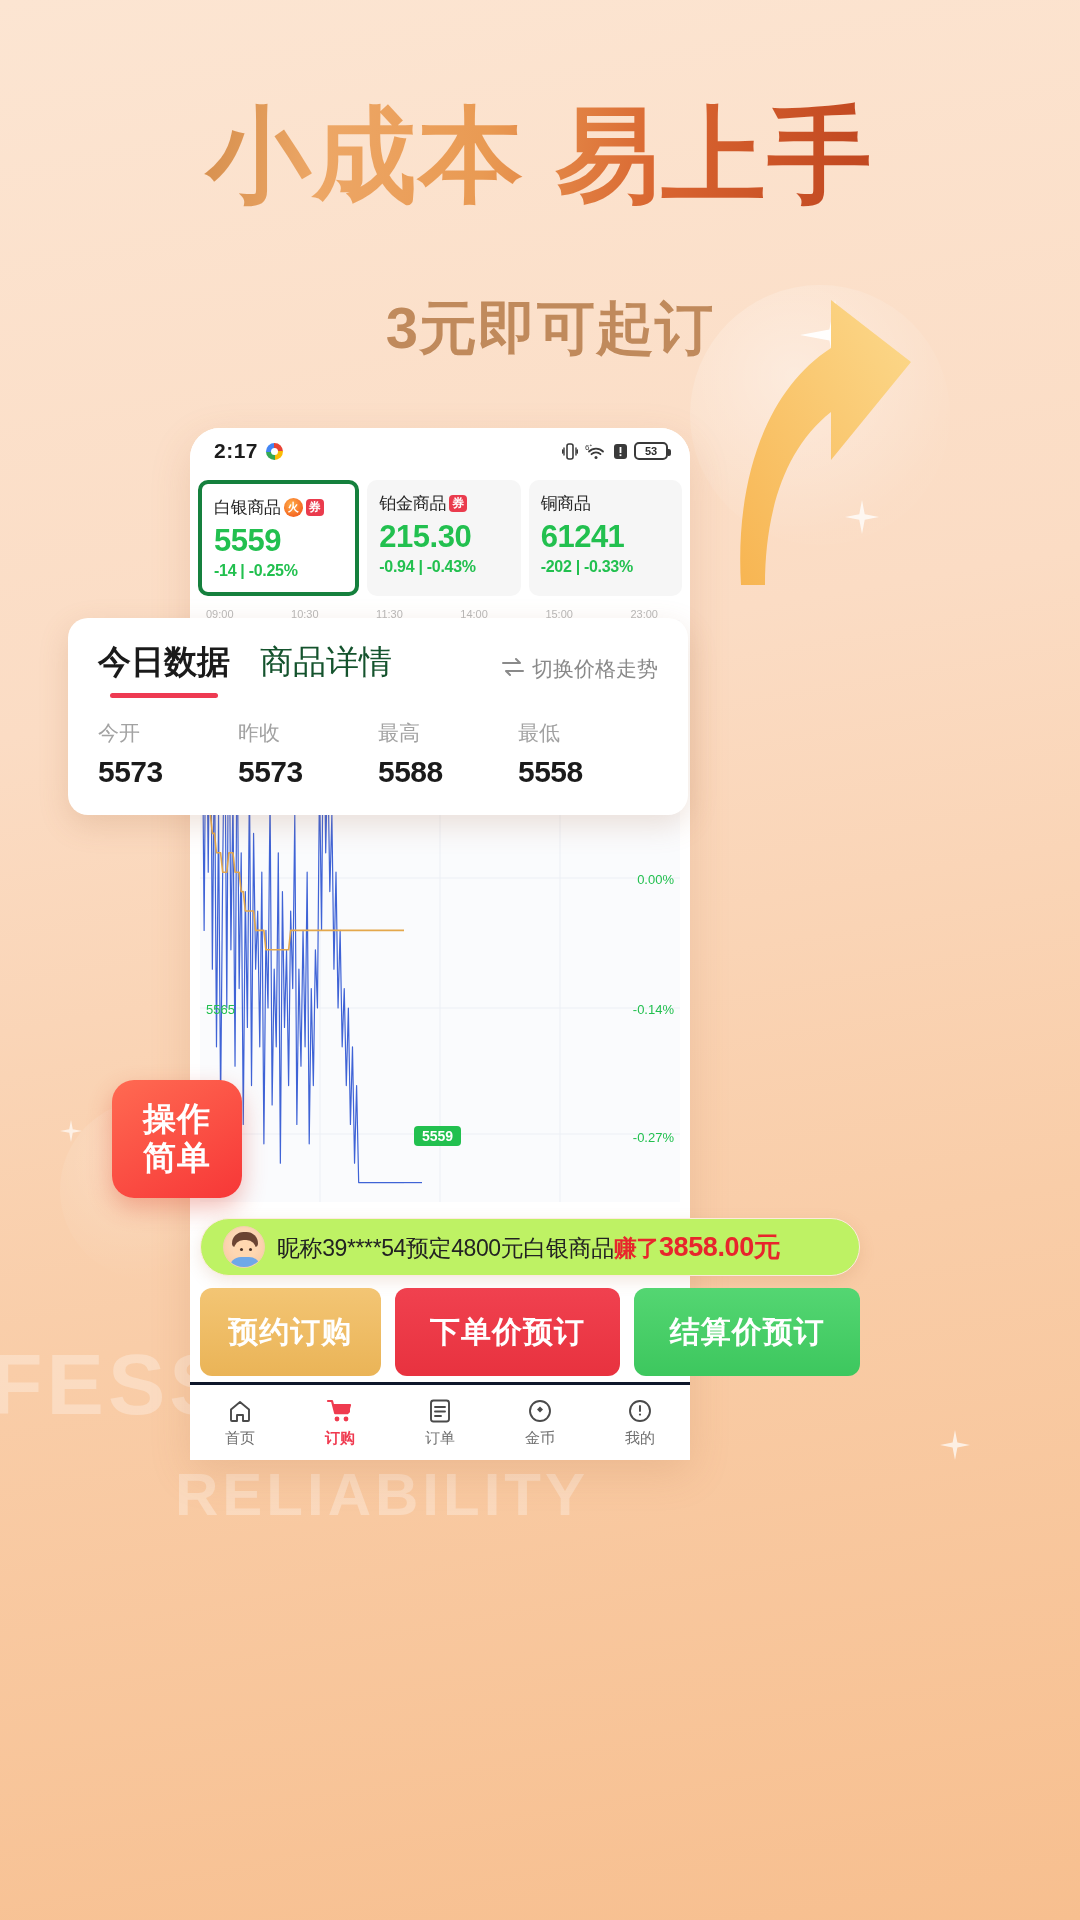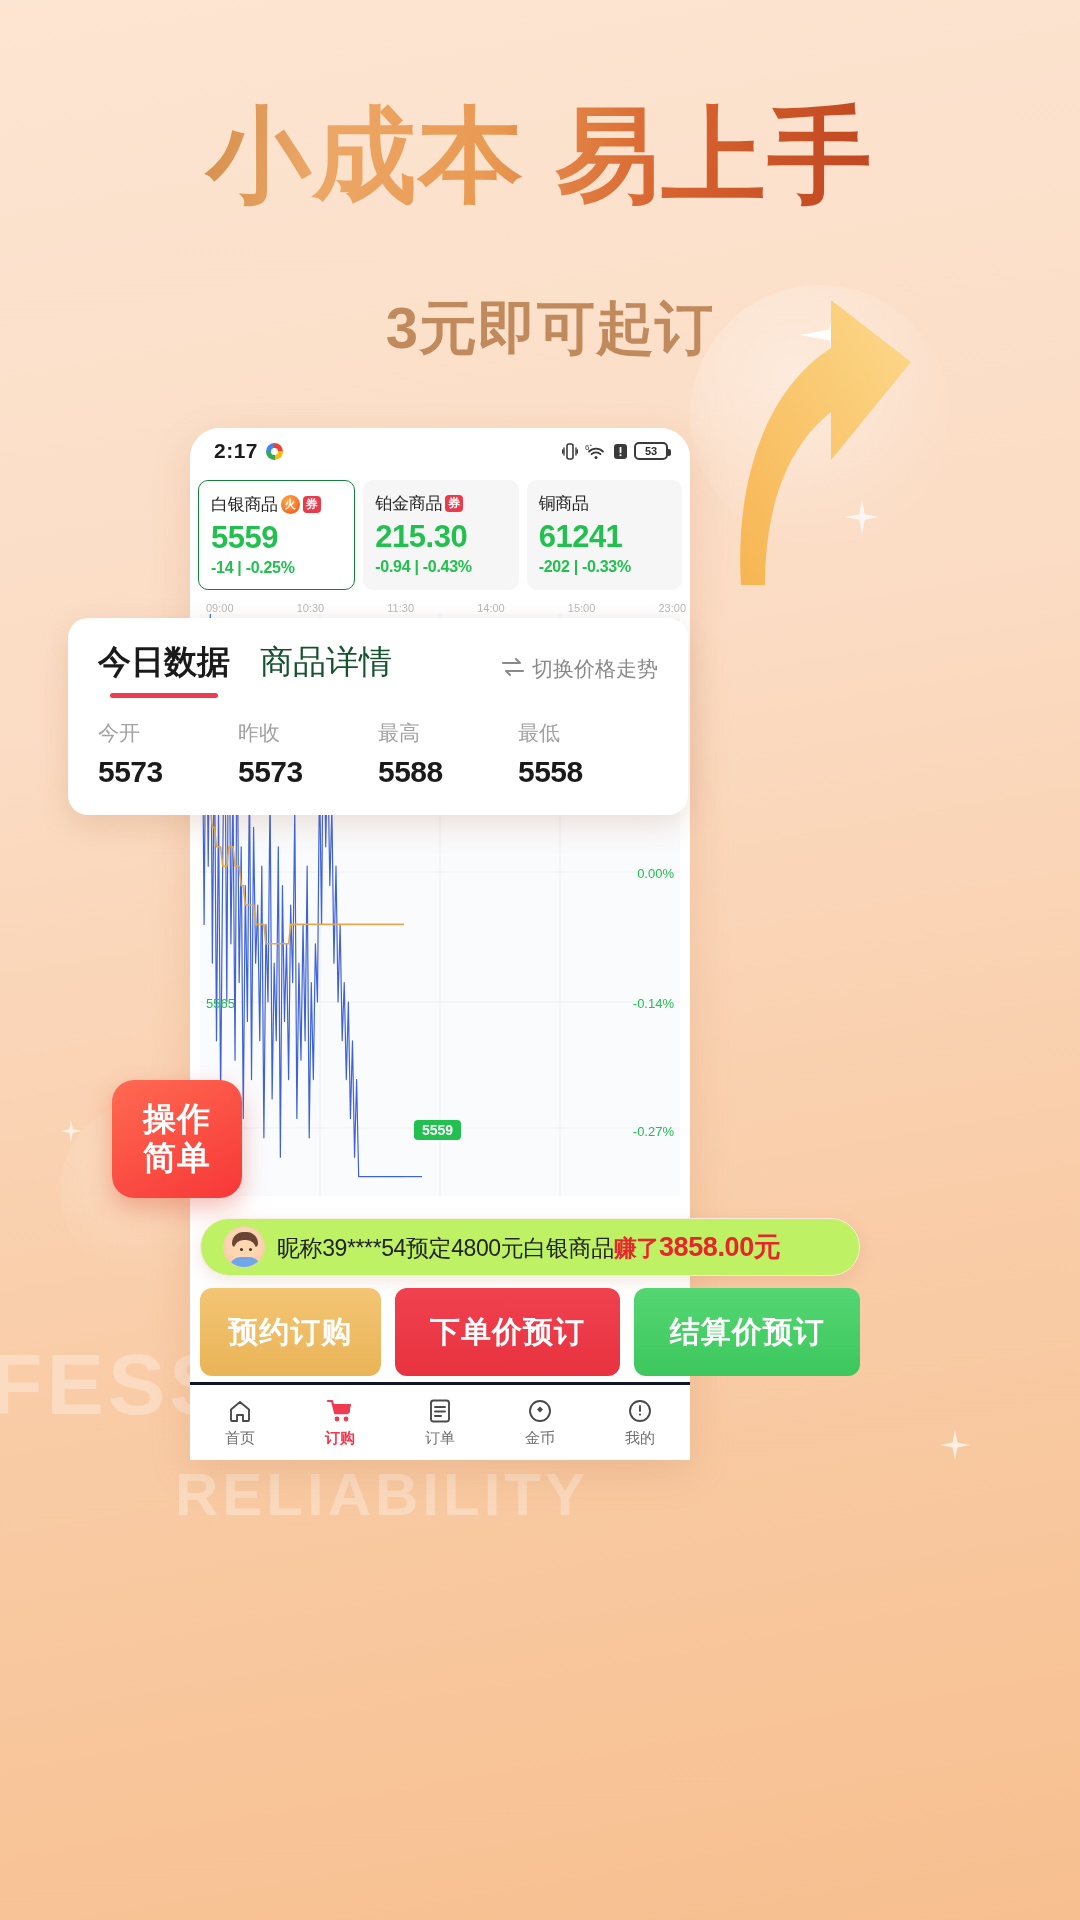--- a/index.html
+++ b/index.html
@@ -103,41 +103,41 @@
     font-size: 11px; font-weight: 700; color:#2c2c2c; position: relative;
   }
   .battery::after { content:""; position:absolute; right:-5px; top:5px; width:3px; height:7px; background:#3a3a3a; border-radius:0 2px 2px 0;}
 
   
   .cards { display: flex; gap: 8px; padding: 6px 8px 10px 8px; background:#fff; }
   .card {
     flex: 1; background: #f6f6f6; border-radius: 10px;
     padding: 12px 10px 12px 12px; min-width: 0;
   }
-  .card.active { background: #fff; border: 1px solid #15803d; }
+  .card.active { background: #fff; border: 4px solid #15803d; }
   .card-title-row { display: flex; align-items: center; gap: 3px; margin-bottom: 5px; white-space: nowrap; }
   .card-title { font-size: 17px; color: #262626; letter-spacing: -.3px; }
   .badge-fire {
     width: 19px; height: 19px; border-radius: 50%;
     background: radial-gradient(circle at 40% 35%, #ffb04a, #f4621f 75%);
     color: #fff; font-size: 11px; line-height: 19px; text-align: center; font-weight: 700;
     flex: none;
   }
   .badge-coupon {
     background: #ea3b4d; color: #fff; font-size: 12px; font-weight: 600;
     border-radius: 4px; padding: 1px 3px; line-height: 1.3; flex:none;
   }
   .card-price { font-size: 31px; font-weight: 800; color: #22c04f; line-height: 1.1; letter-spacing: -.5px; }
   .card-change { font-size: 16px; font-weight: 700; color: #22c04f; margin-top: 4px; letter-spacing: -.3px; }
 
   
   .chart-block { position: relative; background: #fff; height: 620px; padding: 0; }
   .chart-xlabels {
     display:flex; justify-content: space-between;
-    font-size: 11px; color: #b9b9b9; padding: 2px 4px 0 16px;
+    font-size: 11px; color: #b9b9b9; padding: 2px 32px 0 16px;
   }
   .chart-canvas { position: relative; margin: 0 10px; height: 582px; background: #fafbfd; }
   .chart-canvas svg { display:block; width: 100%; height: 100%; }
   .y-left, .y-right { position: absolute; font-size: 13px; color: #22c04f; }
   .y-left { left: 6px; }
   .y-right { right: 6px; }
 
   .pill-tag {
     position: absolute; color:#fff; font-size: 14px; font-weight: 600;
     padding: 2px 8px; border-radius: 4px; white-space: nowrap;

